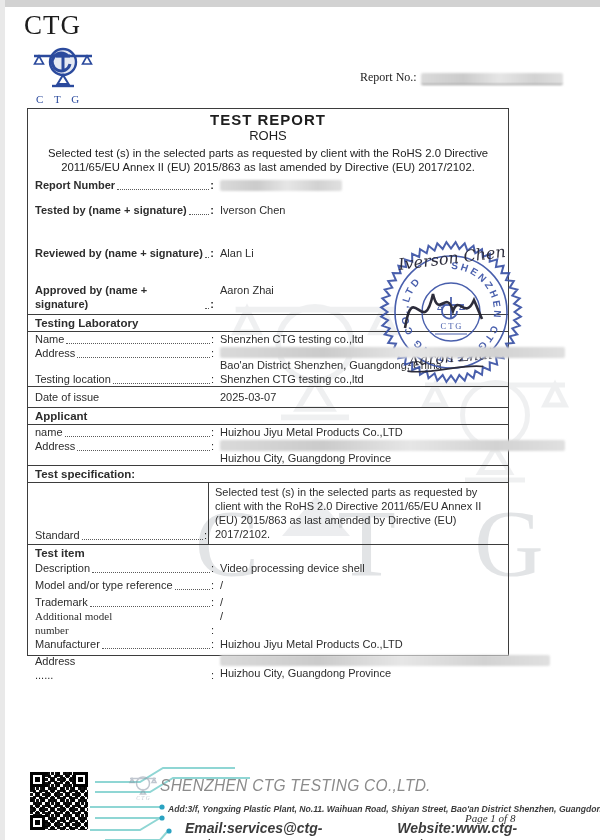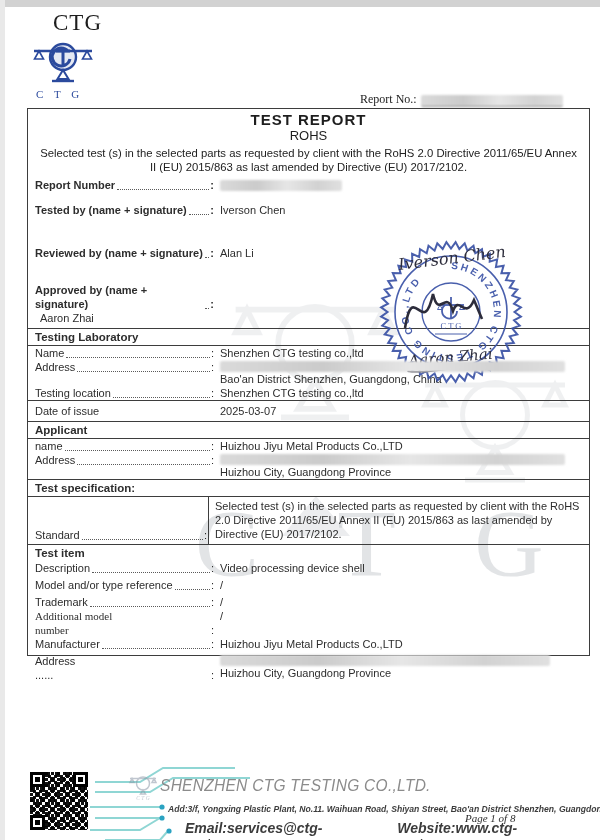--- a/index.html
+++ b/index.html
@@ -4,51 +4,51 @@
 <style>
   * { margin:0; padding:0; box-sizing:border-box; }
   html,body { width:600px; height:840px; background:#f4f4f4; }
   body { font-family:"Liberation Sans", sans-serif; color:#2d2d2d; }
   .page { position:relative; width:600px; height:840px; background:#fff; overflow:hidden; }
   .top-strip { position:absolute; left:0; top:0; width:600px; height:7px; background:#d2d2d2; }
   .edge-left { position:absolute; left:0; top:0; width:5px; height:840px; background:#e9e9e9; }
 
   
   .brand { position:absolute; left:24px; top:10px; width:110px; z-index:3; }
-  .brand-wordmark { font-family:"Liberation Serif", serif; font-size:23px; color:#1d1d1d; letter-spacing:1px;margin-left:29px; }
+  .brand-wordmark { font-family:"Liberation Serif", serif; font-size:27px; color:#1d1d1d; letter-spacing:1px; }
   .brand-logo { margin:2px 0 0 8px; }
   .brand-caption { font-family:"Liberation Serif", serif; font-size:11px; color:#2b4a9d; letter-spacing:4px; margin-left:12px; }
 
   
-  .report-no { position:absolute; left:360px; top:92px; display:flex; align-items:flex-end; z-index:3; }
+  .report-no { position:absolute; left:360px; top:70px; display:flex; align-items:flex-end; z-index:3; }
   .report-no-label { font-family:"Liberation Serif", serif; font-size:12px; color:#222; }
   .redact { background:linear-gradient(90deg,#dadada,#cbcbcb 30%,#e6e6e6 55%,#d2d2d2 80%,#e0e0e0); filter:blur(1.3px); border-radius:2px; }
   .report-no .redact { width:142px; height:12px; margin-left:4px; border-bottom:1px solid #8a8a8a; }
 
   
-  .doc-box { position:absolute; left:27px; top:108px; width:563px; height:548px; border:1.5px solid #3d3d3d; background:transparent; z-index:2; padding:2px 0 0 0; }
+  .doc-box { position:absolute; left:27px; top:108px; width:482px; height:548px; border:1.5px solid #3d3d3d; background:transparent; z-index:2; padding:2px 0 0 0; }
   .title-block { text-align:center; line-height:1.15; }
   .doc-title { font-size:15px; font-weight:bold; letter-spacing:1px; color:#1e1e1e; }
   .doc-subtitle { font-size:13px; color:#1e1e1e; margin-top:1px; }
   .doc-desc { font-size:11.3px; color:#222; margin:2px 10px 0 10px; line-height:14px; }
 
   .rows { padding:0 7px; }
   .field-row { display:flex; align-items:flex-start; font-size:11px; line-height:14px; }
   .label-cell { width:180px; min-width:180px; display:flex; align-items:flex-end; }
   .leader { flex:1; border-bottom:1.4px dotted #5a5a5a; margin:0 1px 2px 2px; min-width:4px; }
   .colon { padding-right:1px; }
   .value-cell { padding-left:5px; flex:1; }
 
   .signoff { position:relative; padding:2px 7px 0 7px; }
   .signoff .field-row { font-weight:bold; }
   .signoff .value-cell { font-weight:normal; }
   .row-report-number { margin-top:2px; margin-bottom:9px; }
   .row-tested { margin-bottom:29px; }
   .row-reviewed { margin-bottom:23px; }
-  .row-approved { margin-bottom:3px;flex-direction:column; }
+  .row-approved { margin-bottom:3px; }
   .redact-inline { width:122px; height:11px; margin-top:2px; }
 
   .hrule { border-top:1.5px solid #3d3d3d; }
   .section-title { font-size:11.5px; font-weight:bold; padding:2px 7px 1px 7px; line-height:13px; }
   .sub2 { line-height:13px; }
 
   .date-row { display:flex; font-size:11px; padding:3px 7px 3px 7px; line-height:14px; }
   .date-row .label-cell { align-items:flex-start; }
 
   .standard-row { display:flex; font-size:11px; line-height:14px; }

